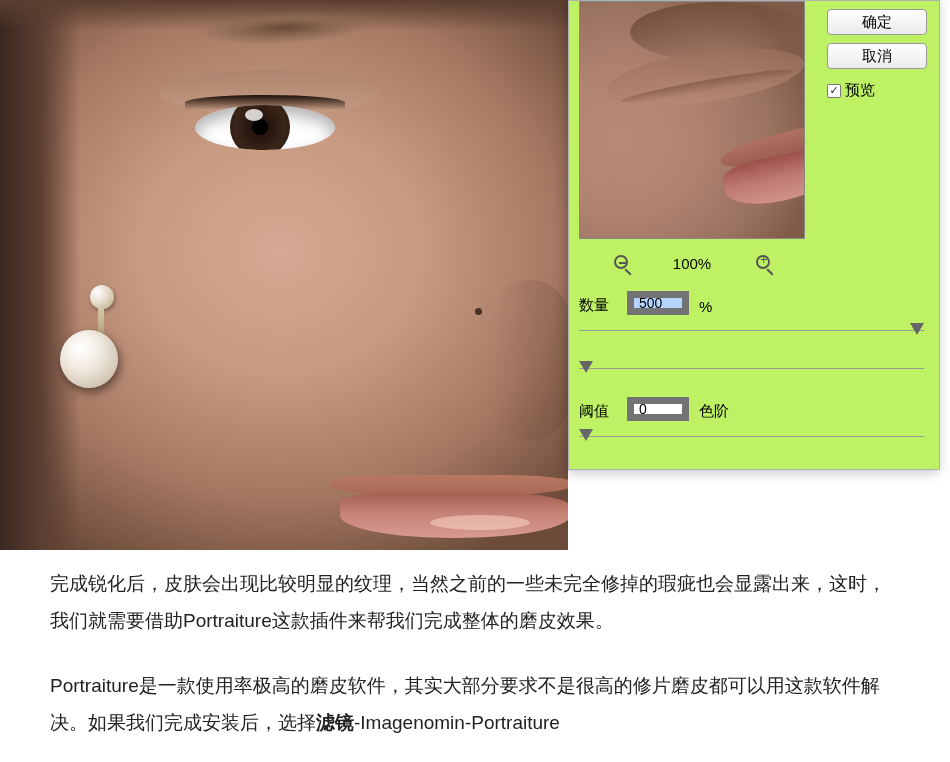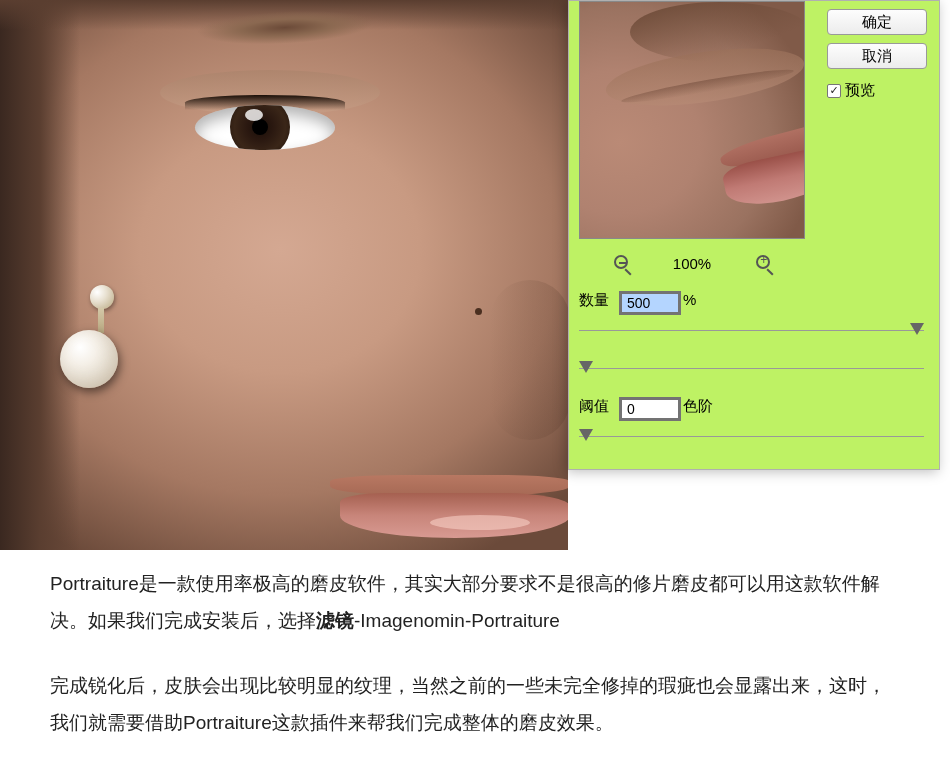--- a/index.html
+++ b/index.html
@@ -326,32 +326,32 @@
 }
 
 .param-section {
   position: absolute;
   left: 10px;
   top: 290px;
   width: 350px;
 }
 .param-row {
   display: flex;
-  align-items: flex-start;
-  gap: 2px;
+  align-items: flex-end;
+  gap: 10px;
   font-size: 15px;
   margin-bottom: 6px;
 }
 .param-label {
   width: 38px;
 }
 .param-input {
   width: 62px;
   height: 24px;
-  border: 3px solid #737373;
+  border: 7px solid #737373;
   background: #fff;
   padding: 0 5px;
   font-size: 14px;
   text-align: left;
 }
 .param-input.selected {
   background: #b4d5ff;
 }
 .param-unit {
   font-size: 15px;
@@ -492,17 +492,17 @@
         <div class="slider-thumb" style="left:0"></div>
       </div>
     </div>
   </div>
 
   <div class="lock-icon-side">🔒</div>
 
 </div>
 
 <div class="article">
+  <p>完成锐化后，皮肤会出现比较明显的纹理，当然之前的一些未完全修掉的瑕疵也会显露出来，这时，我们就需要借助Portraiture这款插件来帮我们完成整体的磨皮效果。</p>
   <p>
     <span>Portraiture是一款使用率极高的磨皮软件，其实大部分要求不是很高的修片磨皮都可以用这款软件解决。如果我们完成安装后，选择</span><strong>滤镜</strong><span>-Imagenomin-Portraiture</span>
   </p>
-  <p>完成锐化后，皮肤会出现比较明显的纹理，当然之前的一些未完全修掉的瑕疵也会显露出来，这时，我们就需要借助Portraiture这款插件来帮我们完成整体的磨皮效果。</p>
 </div>
 
 </body></html>

